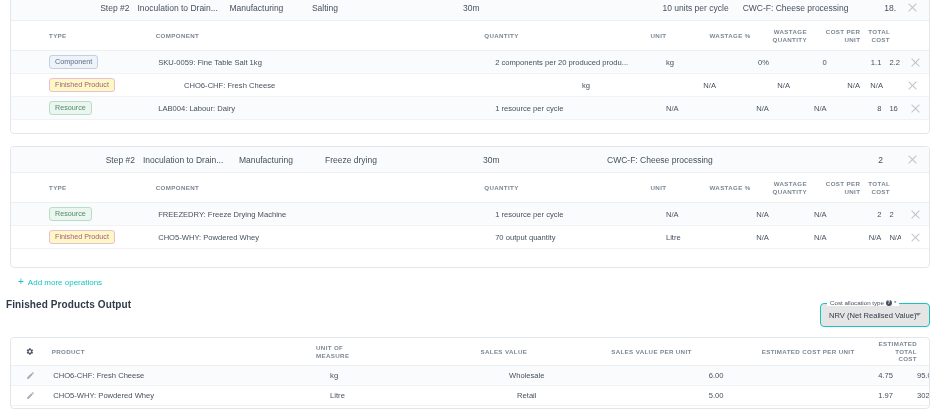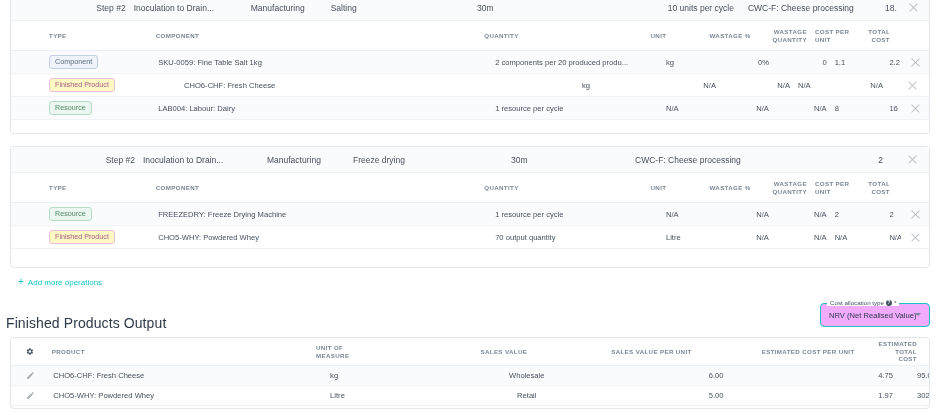--- a/index.html
+++ b/index.html
@@ -23,21 +23,21 @@
 
   
   .step-row{
     display:flex;align-items:center;height:26px;
     background:#fafbfc;border-bottom:1px solid #edf0f3;
     font-size:8.5px;color:#46505f;box-sizing:border-box;
   }
   .step-row .c{padding:0 4px;white-space:nowrap;overflow:hidden;text-overflow:ellipsis;}
   .s-num{width:120px;text-align:right;}
   .s-route{width:88px;}
-  .s-type{width:78px;margin-left:28px;}
+  .s-type{width:78px;}
   .s-name{width:150px;}
   .s-dur{width:110px;}
   .s-cycle{width:160px;text-align:right;}
   .s-wc{width:140px;padding-left:10px !important;}
   .s-cost{flex:1;text-align:right;padding-right:12px !important;}
   .s-x{width:26px;text-align:center;}
 
   
   .sub-head{
     display:flex;align-items:center;height:30px;background:#fff;
@@ -52,21 +52,21 @@
   }
   .row.alt{background:#fafbfc;}
   .row .c{padding:0 4px;white-space:nowrap;overflow:hidden;text-overflow:ellipsis;}
 
   .col-type{width:105px;padding-left:38px !important;}
   .col-comp{width:378px;padding-left:26px !important;}
   .col-qty{width:200px;padding-left:48px !important;}
   .col-unit{width:60px;padding-left:16px !important;}
   .col-wp{width:66px;text-align:right;}
   .col-wq{width:66px;text-align:right;}
-  .col-cpu{width:62px;}
+  .col-cpu{width:62px;text-align:right;}
   .col-tc{flex:1;text-align:right;padding-right:12px !important;}
   .col-x{width:26px;text-align:center;}
   .sub-head .col-wq{line-height:1.15;}
 
   
   .badge{
     display:inline-block;padding:1.5px 5px;border-radius:3px;
     font-size:7.2px;line-height:1.15;border:1px solid;white-space:nowrap;
   }
   .badge.component{background:#eef2f9;border-color:#c3d0e4;color:#5b6c86;}
@@ -89,29 +89,29 @@
     font-size:8px;color:#17c4c4;cursor:pointer;white-space:nowrap;
     display:inline-flex;align-items:center;gap:4px;
   }
   .add-link .plus{font-size:10px;line-height:1;}
   .add-items-wrap{padding:11px 0 0 22px;}
 
   #add-ops{position:absolute;left:18px;top:277px;}
 
   
   #fp-title{
-    position:absolute;left:6px;top:315px;
-    font-size:14px;font-weight:400;color:#2f3a4a;letter-spacing:.1px;
+    position:absolute;left:6px;top:299px;
+    font-size:10px;font-weight:700;color:#2f3a4a;letter-spacing:.1px;
   }
 
   
   .select-wrap{
     position:absolute;left:820px;top:303px;width:110px;height:24px;
     border:1px solid #17c4c4;border-radius:4px;box-sizing:border-box;
-    background:#f0abfc;cursor:pointer;
+    background:#e5e5e5;cursor:pointer;
   }
   .select-legend{
     position:absolute;left:6px;top:-5px;background:#fff;padding:0 3px;
     font-size:6.2px;color:#46505f;white-space:nowrap;display:flex;
     align-items:center;gap:2px;
   }
   .info-dot{
     display:inline-block;width:6px;height:6px;border-radius:50%;
     background:#46505f;color:#fff;font-size:4.6px;line-height:6px;
     text-align:center;font-weight:700;

